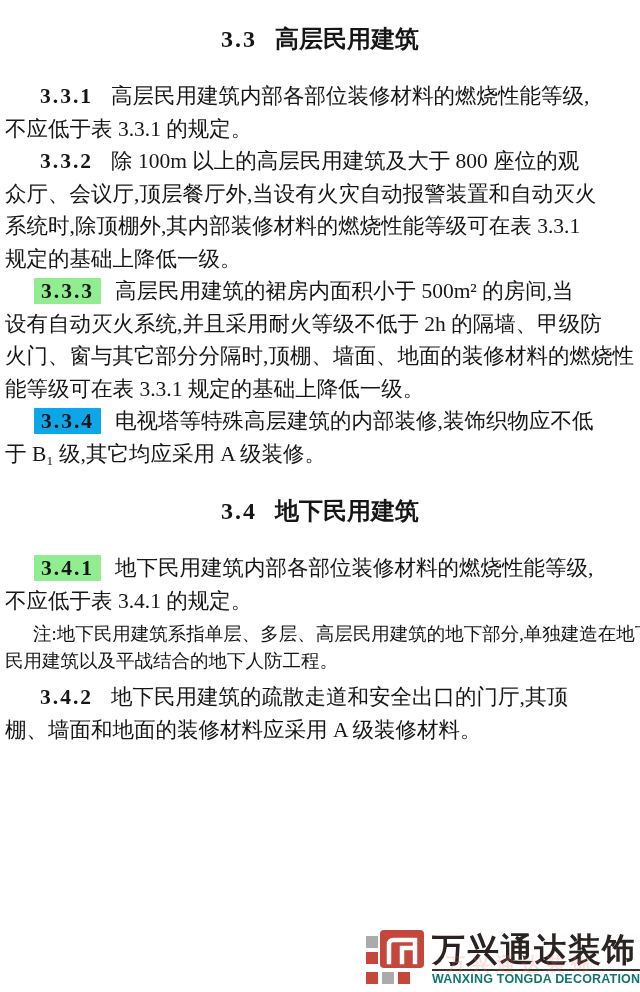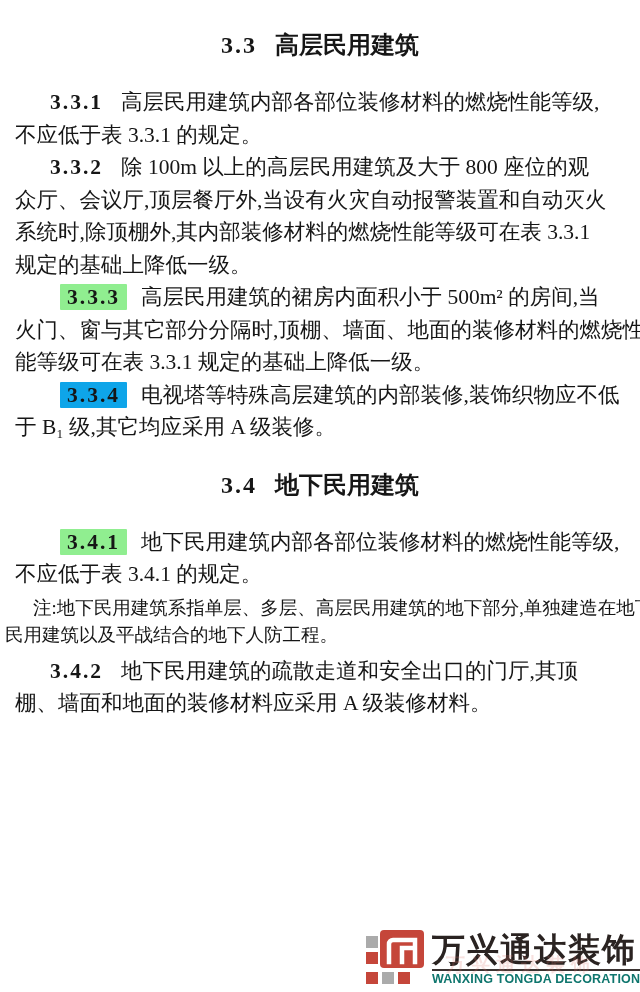--- a/index.html
+++ b/index.html
@@ -5,44 +5,44 @@
   html,body{margin:0;padding:0;}
   body{
     width:640px;height:992px;
     background:#ffffff;
     position:relative;
     overflow:hidden;
     font-family:"Liberation Serif","DejaVu Serif",serif;
     color:#161616;
   }
   .doc{
-    position:absolute;left:0;top:8px;width:640px;
+    position:absolute;left:0;top:2px;width:640px;
     padding-top:12px;
     box-sizing:border-box;
   }
   .sec-heading{
     text-align:center;
     font-size:24px;
     font-weight:700;
     line-height:30px;
     margin:26px 0;
     white-space:nowrap;
   }
   .sec-heading:first-child{margin-top:10px;}
   .sec-heading .num{margin-right:18px;letter-spacing:2px;}
-  .para{margin:0;padding-left:10px;}
+  .para{margin:0;}
   .line{
     white-space:nowrap;
     overflow:hidden;
     line-height:32.5px;
     font-size:21.5px;
     padding-left:5px;
   }
   .line.first{padding-left:40px;}
-  .line.first.hl-line{padding-left:34px;margin-left:16px;}
+  .line.first.hl-line{padding-left:34px;}
   .num{
     font-weight:700;
     letter-spacing:2px;
     margin-right:18px;
     font-family:"Liberation Serif","DejaVu Serif",serif;
   }
   .num.hl{
     padding:1px 7px;
     margin-right:14px;
     border-radius:1px;
@@ -117,20 +117,21 @@
       <div class="line"><span>不应低于表 3.3.1 的规定。</span></div>
     </div>
     <div class="para">
       <div class="line first"><span class="num">3.3.2</span><span>除 100m 以上的高层民用建筑及大于 800 座位的观</span></div>
       <div class="line"><span>众厅、会议厅,顶层餐厅外,当设有火灾自动报警装置和自动灭火</span></div>
       <div class="line"><span>系统时,除顶棚外,其内部装修材料的燃烧性能等级可在表 3.3.1</span></div>
       <div class="line"><span>规定的基础上降低一级。</span></div>
     </div>
     <div class="para">
       <div class="line first hl-line"><span class="num hl" style="background: rgb(144, 238, 144);">3.3.3</span><span>高层民用建筑的裙房内面积小于 500m² 的房间,当</span></div>
+      <div class="line"><span>设有自动灭火系统,并且采用耐火等级不低于 2h 的隔墙、甲级防</span></div>
       <div class="line"><span>火门、窗与其它部分分隔时,顶棚、墙面、地面的装修材料的燃烧性</span></div>
       <div class="line"><span>能等级可在表 3.3.1 规定的基础上降低一级。</span></div>
     </div>
     <div class="para">
       <div class="line first hl-line"><span class="num hl" style="background: #0ea5e9;">3.3.4</span><span>电视塔等特殊高层建筑的内部装修,装饰织物应不低</span></div>
       <div class="line"><span>于 B₁ 级,其它均应采用 A 级装修。</span></div>
     </div>
     <div class="sec-heading"><span class="num">3.4</span><span>地下民用建筑</span></div>
     <div class="para">
       <div class="line first hl-line"><span class="num hl" style="background: rgb(144, 238, 144);">3.4.1</span><span>地下民用建筑内部各部位装修材料的燃烧性能等级,</span></div>

